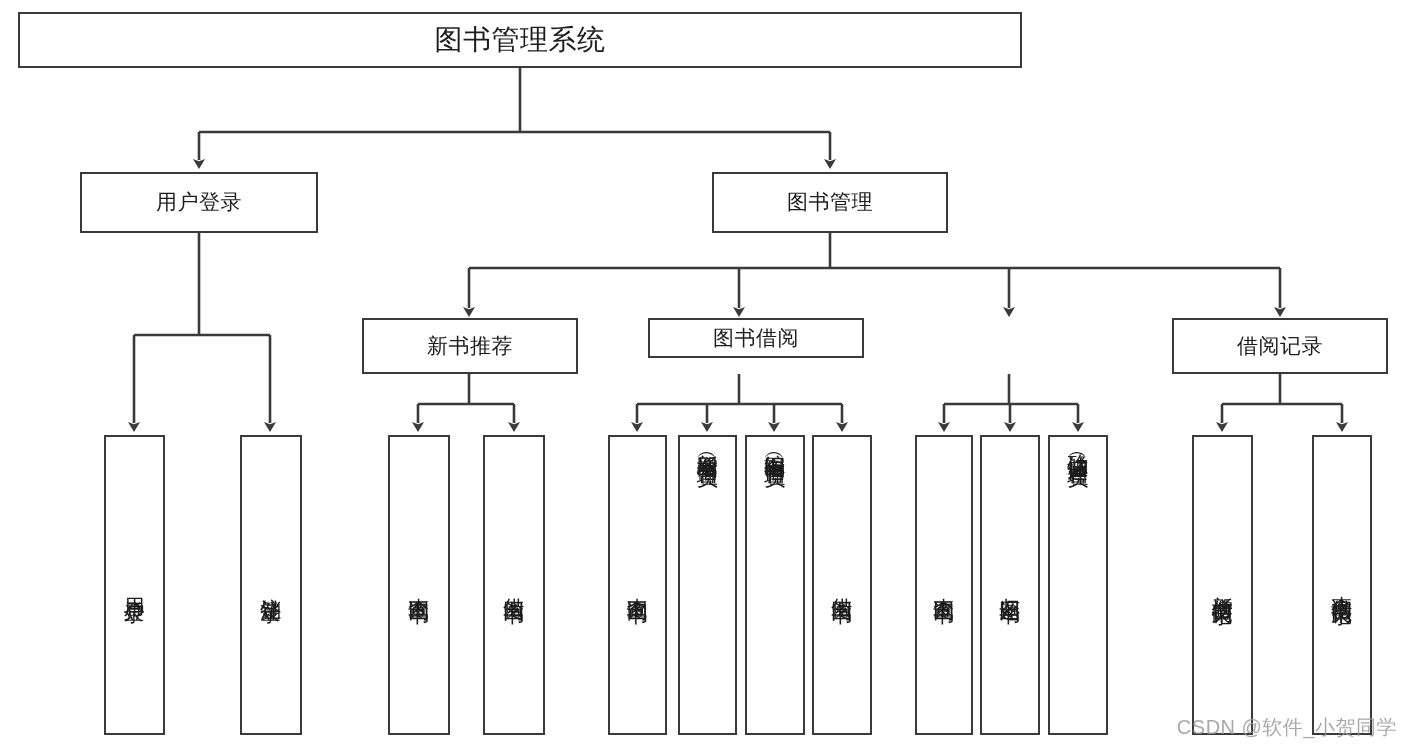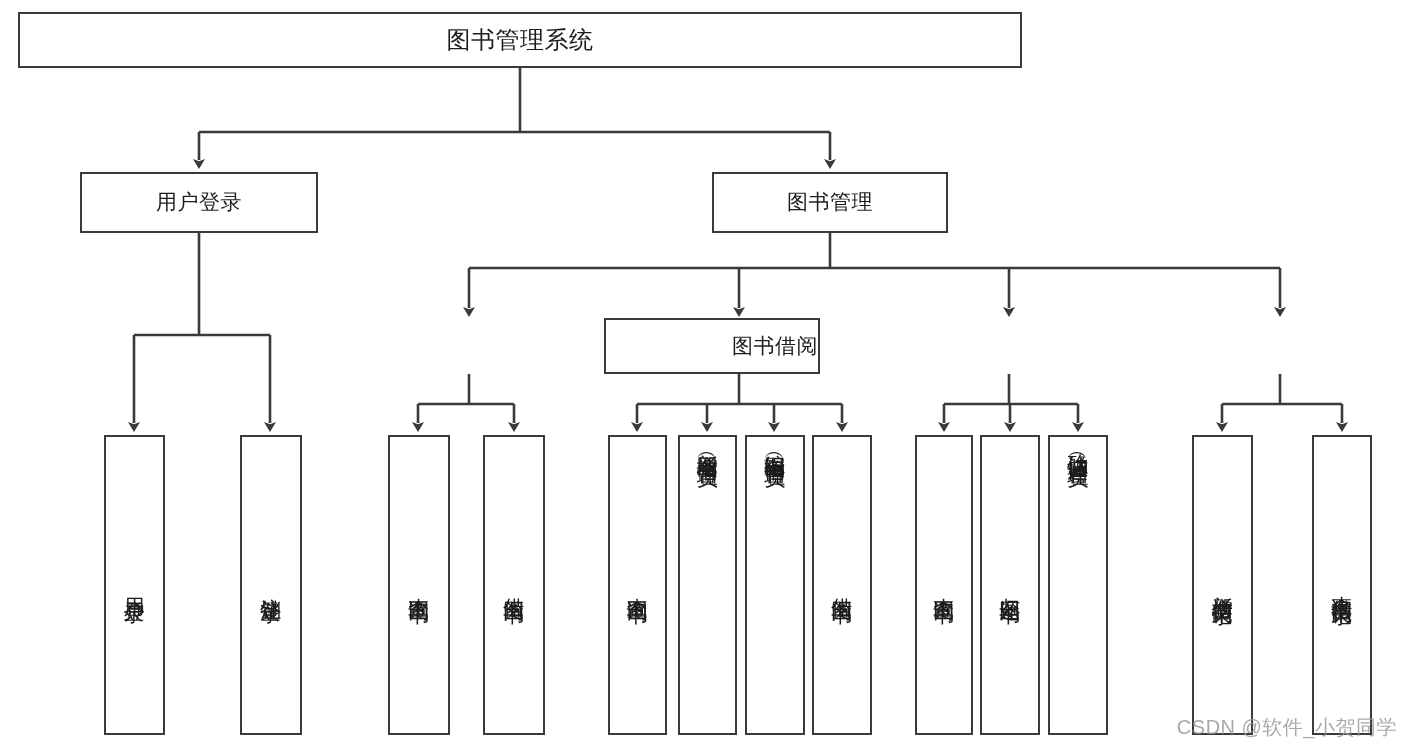--- a/index.html
+++ b/index.html
@@ -48,21 +48,21 @@
   .node.v .lbl{
     writing-mode:vertical-rl;
     text-orientation:upright;
     font-size:21px;
     line-height:1.32;
     letter-spacing:2px;
     white-space:nowrap;
     display:block;
   }
   .node.v.mid{ align-items:center; }
-  #root .lbl{ font-size:24px; }
+  #root .lbl{ font-size:28px; }
   #watermark{
     position:absolute;
     right:8px;
     bottom:6px;
     font-size:20px;
     color:#9a9a9a;
     letter-spacing:0.5px;
     white-space:nowrap;
     opacity:.85;
   }
@@ -128,22 +128,28 @@
     <span class="lbl">图书管理系统</span>
   </div>
 
   <div class="node h" style="left:80px; top:172px; width:238px; height:61px;">
     <span class="lbl">用户登录</span>
   </div>
   <div class="node h" style="left:712px; top:172px; width:236px; height:61px;">
     <span class="lbl">图书管理</span>
   </div>
 
-  <div class="node h" style="left:604px; top:318px; width:216px; height:56px;justify-content:flex-end;">
+  <div class="node h" style="left:362px; top:318px; width:216px; height:56px;">
+    <span class="lbl">新书推荐</span>
+  </div>
+  <div class="node h" style="left:648px; top:318px; width:216px; height:40px;">
     <span class="lbl">图书借阅</span>
+  </div>
+  <div class="node h" style="left:1172px; top:318px; width:216px; height:56px;">
+    <span class="lbl">借阅记录</span>
   </div>
 
   <div class="node v mid" style="left:104px; top:435px; width:61px; height:300px;">
     <span class="lbl">用户登录</span>
   </div>
   <div class="node v mid" style="left:240px; top:435px; width:62px; height:300px;">
     <span class="lbl">注销登录</span>
   </div>
 
   <div class="node v mid" style="left:388px; top:435px; width:62px; height:300px;">

